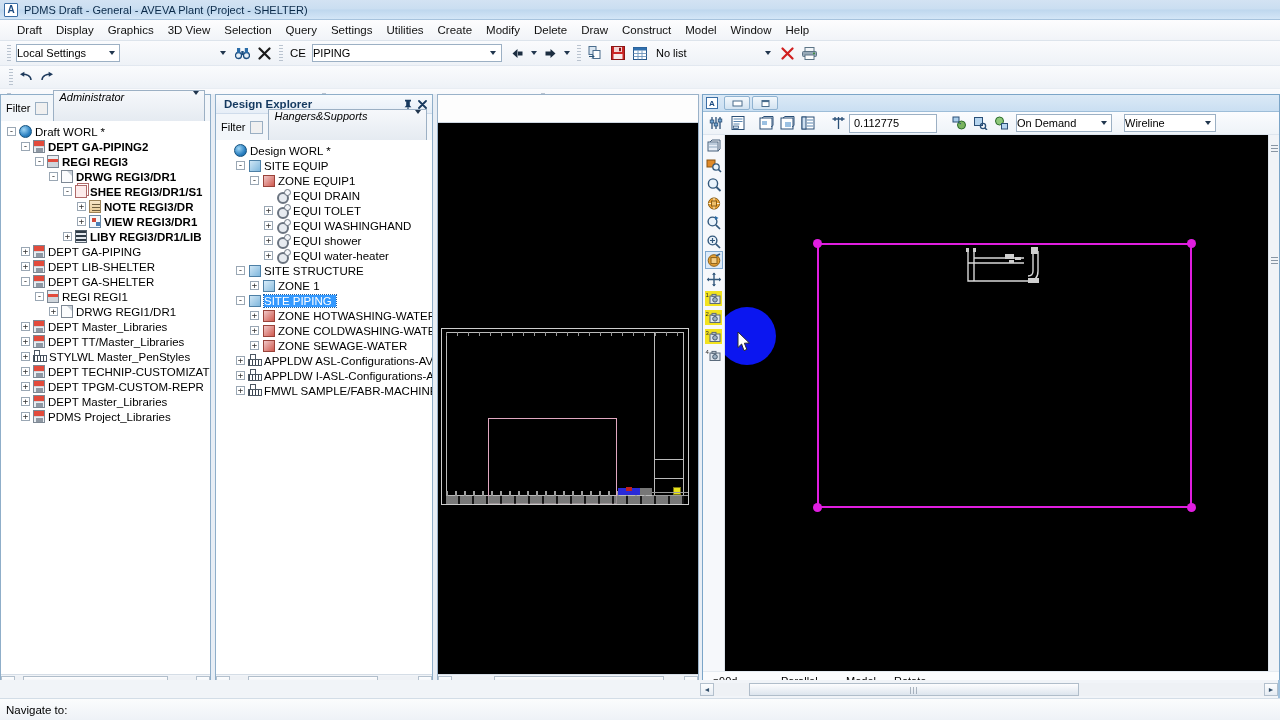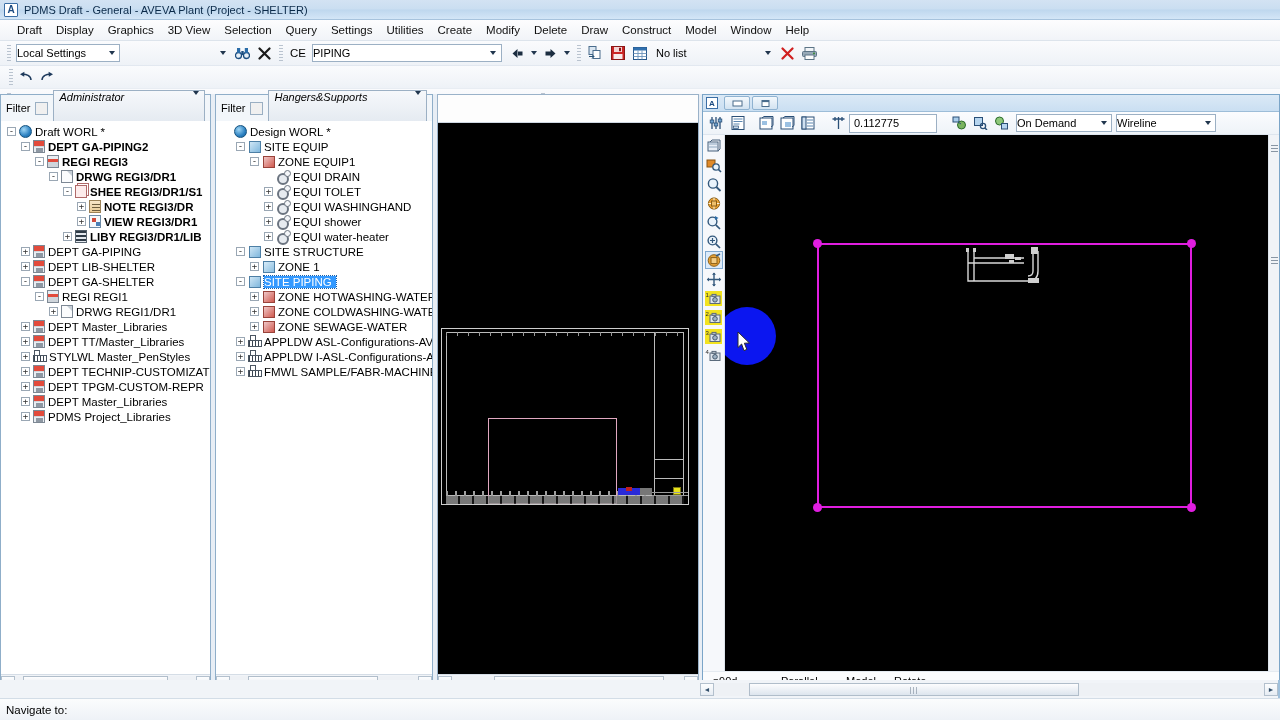--- a/index.html
+++ b/index.html
@@ -828,20 +828,34 @@
       <div class="hs-track">
         <div class="hs-thumb" style="width:145px;margin-left:8px">|||</div>
       </div>
       <div class="hs-btn">►</div>
     </div>
   </div>
 
   <div class="splitter-v"></div>
 
   <div class="panel" style="width:218px">
+    <div class="panel-head">
+      <div class="pt">Design Explorer</div>
+      <div class="pin">
+        <svg width="10" height="11" viewBox="0 0 10 11">
+            <path d="M2 0.8 h6 v1.6 H6.8 v4 L8.4 8.2 H1.6 L3.2 6.4 v-4 H2 Z" fill="#17395e"></path>
+            <path d="M5 8.2 v2.4" stroke="#17395e" stroke-width="1.2"></path>
+          </svg>
+      </div>
+      <div class="xclose">
+        <svg width="9" height="9" viewBox="0 0 9 9">
+            <path d="M1 1 L8 8 M8 1 L1 8" stroke="#17395e" stroke-width="1.8" stroke-linecap="round"></path>
+          </svg>
+      </div>
+    </div>
     <div class="filter-row">
       <div class="flbl">Filter</div>
       <div class="chkbox"></div>
       <div class="filter-combo">
         <span style="flex:1">Hangers&amp;Supports</span>
         <span style="width:16px;display:flex;align-items:center;justify-content:center">
             <i class="caret"></i>
           </span>
       </div>
     </div>
@@ -1063,21 +1077,21 @@
             <circle cx="5.5" cy="5" r="4" fill="#8ec87a" stroke="#2a6b2a"></circle>
             <rect x="7.5" y="7.5" width="6" height="5.5" fill="#b6d5ef" stroke="#2a4f77"></rect>
           </svg>
       </div>
       <div class="combo" style="width:96px;border:1px solid #9cb0c4;margin-left:4px">
         <div class="cval">On Demand</div>
         <div class="arrow">
             <i class="caret"></i>
           </div>
       </div>
-      <div class="combo" style="width:100px;border:1px solid #9cb0c4;margin-left:3px">
+      <div class="combo" style="width:92px;border:1px solid #9cb0c4;margin-left:11px">
         <div class="cval">Wireline</div>
         <div class="arrow">
             <i class="caret"></i>
           </div>
       </div>
     </div>
 
     <div id="v3-body">
       <div id="v3-lefttools">
           <div class="ltool">

